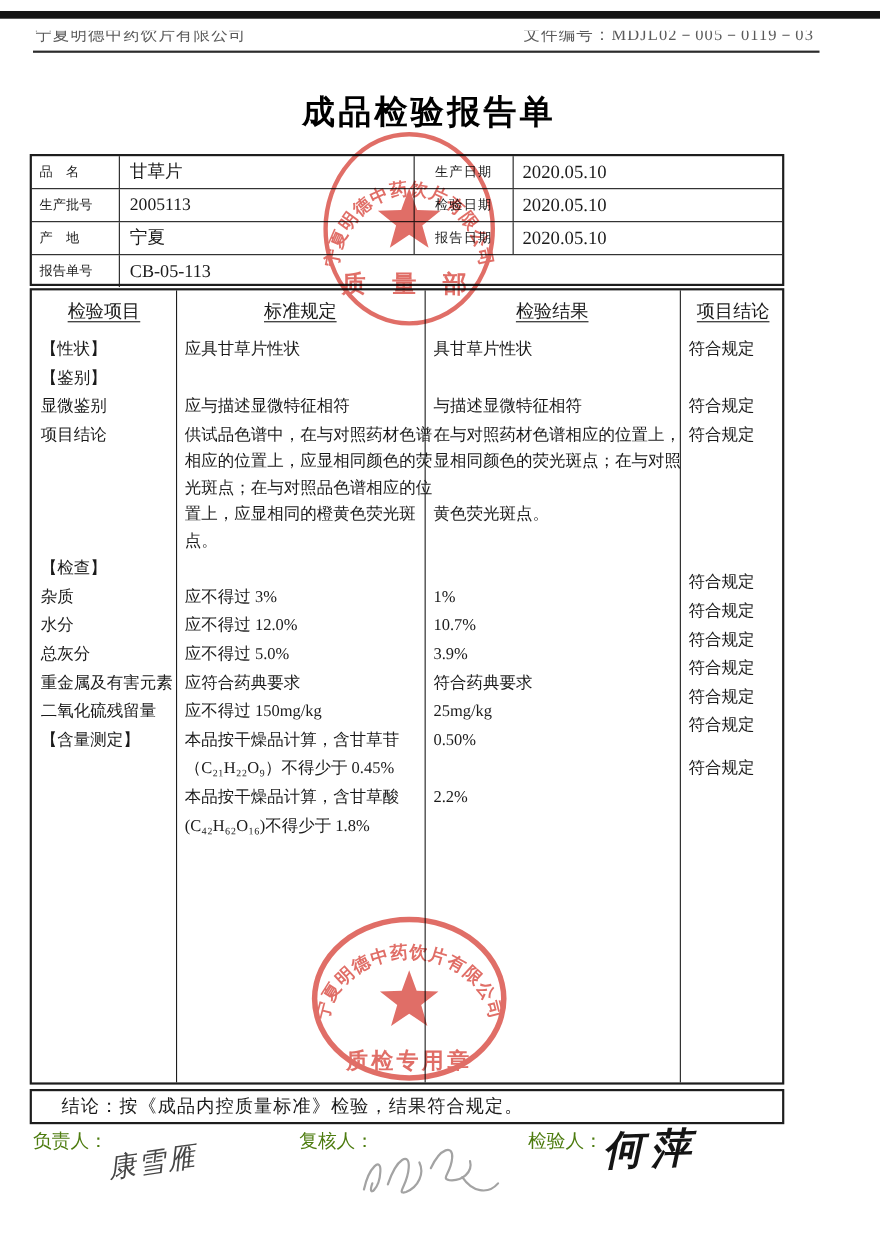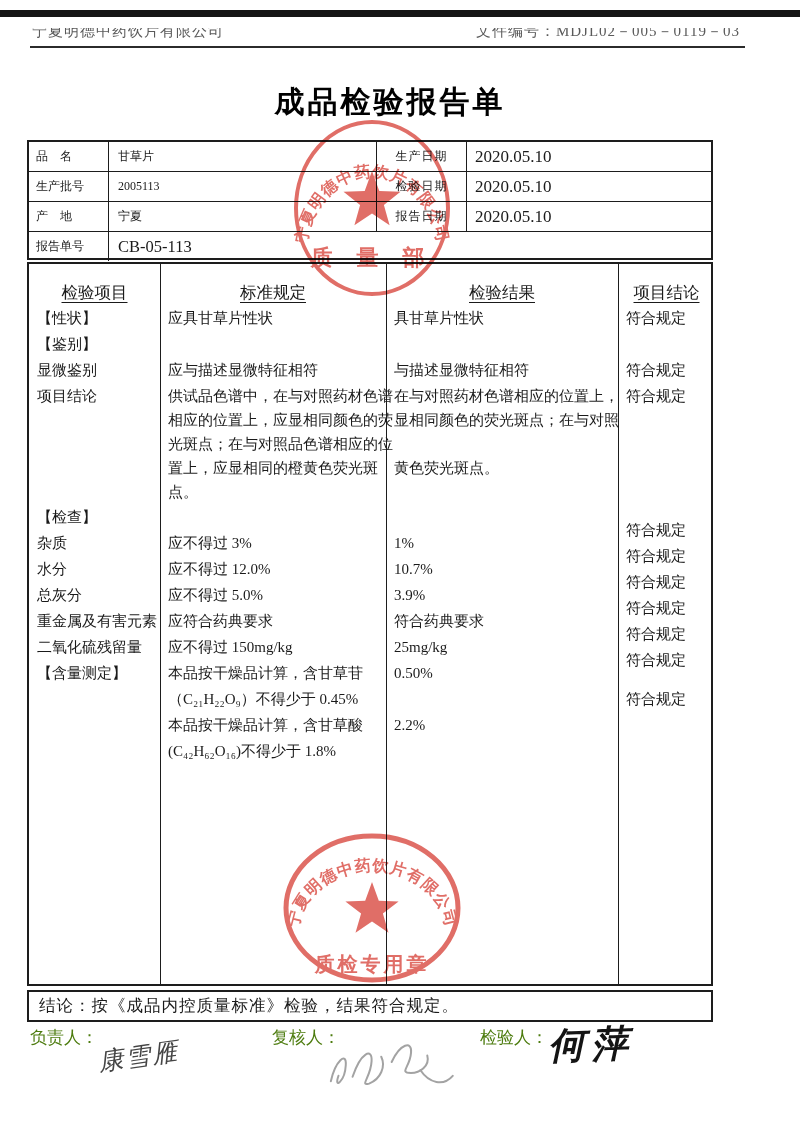--- a/index.html
+++ b/index.html
@@ -17,43 +17,43 @@
          font-family:"Liberation Sans","DejaVu Sans",sans-serif;font-weight:700;
          font-size:30px;letter-spacing:3px;color:#000;}
 
   
   .info{position:absolute;left:27px;top:140px;width:686px;height:120px;border:2px solid #1d1d1d;box-sizing:border-box;}
   .info .row{position:relative;height:29px;border-bottom:1px solid #1d1d1d;display:flex;}
   .info .row:last-child{border-bottom:none;}
   .cell{box-sizing:border-box;display:flex;align-items:center;font-size:12px;}
   .c-label{width:80px;border-right:1px solid #1d1d1d;padding:0 7px;justify-content:space-between;}
   .c-label .sp{display:flex;width:100%;justify-content:space-between;}
-  .c-value{width:268px;border-right:1px solid #1d1d1d;padding-left:9px;font-size:12px;}
+  .c-value{width:268px;border-right:1px solid #1d1d1d;padding-left:9px;font-size:16px;}
   .c-dlabel{width:90px;border-right:1px solid #1d1d1d;justify-content:center;letter-spacing:1px;}
   .c-date{flex:1;padding-left:8px;font-size:17px;}
   .c-wide{flex:1;padding-left:9px;font-size:16.5px;border-right:none;}
 
   
   .main{position:absolute;left:27px;top:262px;width:686px;height:724px;border:2px solid #1d1d1d;box-sizing:border-box;}
   .vline{position:absolute;top:0;bottom:0;width:1px;background:#1d1d1d;}
-  .mhead{position:absolute;top:12px;left:0;right:0;height:33px;}
+  .mhead{position:absolute;top:2px;left:0;right:0;height:33px;}
   .mh{position:absolute;top:6px;font-size:16.5px;text-align:center;text-decoration:underline;text-underline-offset:4px;}
   .mbody{position:absolute;top:33px;bottom:0;left:0;right:0;}
   .bcol{position:absolute;top:0;bottom:0;}
   .bline{position:absolute;left:8px;white-space:nowrap;font-size:15px;line-height:20px;}
 
   
   .stamp{position:absolute;opacity:.78;mix-blend-mode:multiply;}
   .stamp text{fill:#d8453c;font-family:"Liberation Sans","DejaVu Sans",sans-serif;font-weight:700;}
   .stamp ellipse{stroke:#d8453c;fill:none;}
   .stamp polygon{fill:#d8453c;}
 
   
   .conclusion{position:absolute;left:27px;top:990px;width:686px;height:32px;border:2px solid #1d1d1d;
-              box-sizing:border-box;display:flex;align-items:center;padding-left:10px;font-size:16.5px;letter-spacing:1px;}
+              box-sizing:border-box;display:flex;align-items:center;padding-left:27px;font-size:16.5px;letter-spacing:1px;}
   .sig-label{position:absolute;top:1026px;font-size:17px;color:#4d7c0f;}
   .sig-name{position:absolute;font-style:italic;white-space:nowrap;}
   .sig1{left:98px;top:1040px;font-size:25px;color:#454545;transform:rotate(-8deg);letter-spacing:2px;}
   .sig3{left:548px;top:1020px;font-size:37px;font-weight:600;color:#141414;transform:rotate(-2deg);letter-spacing:6px;}
 </style>
 </head>
 <body>
 
 <div class="page">
 

